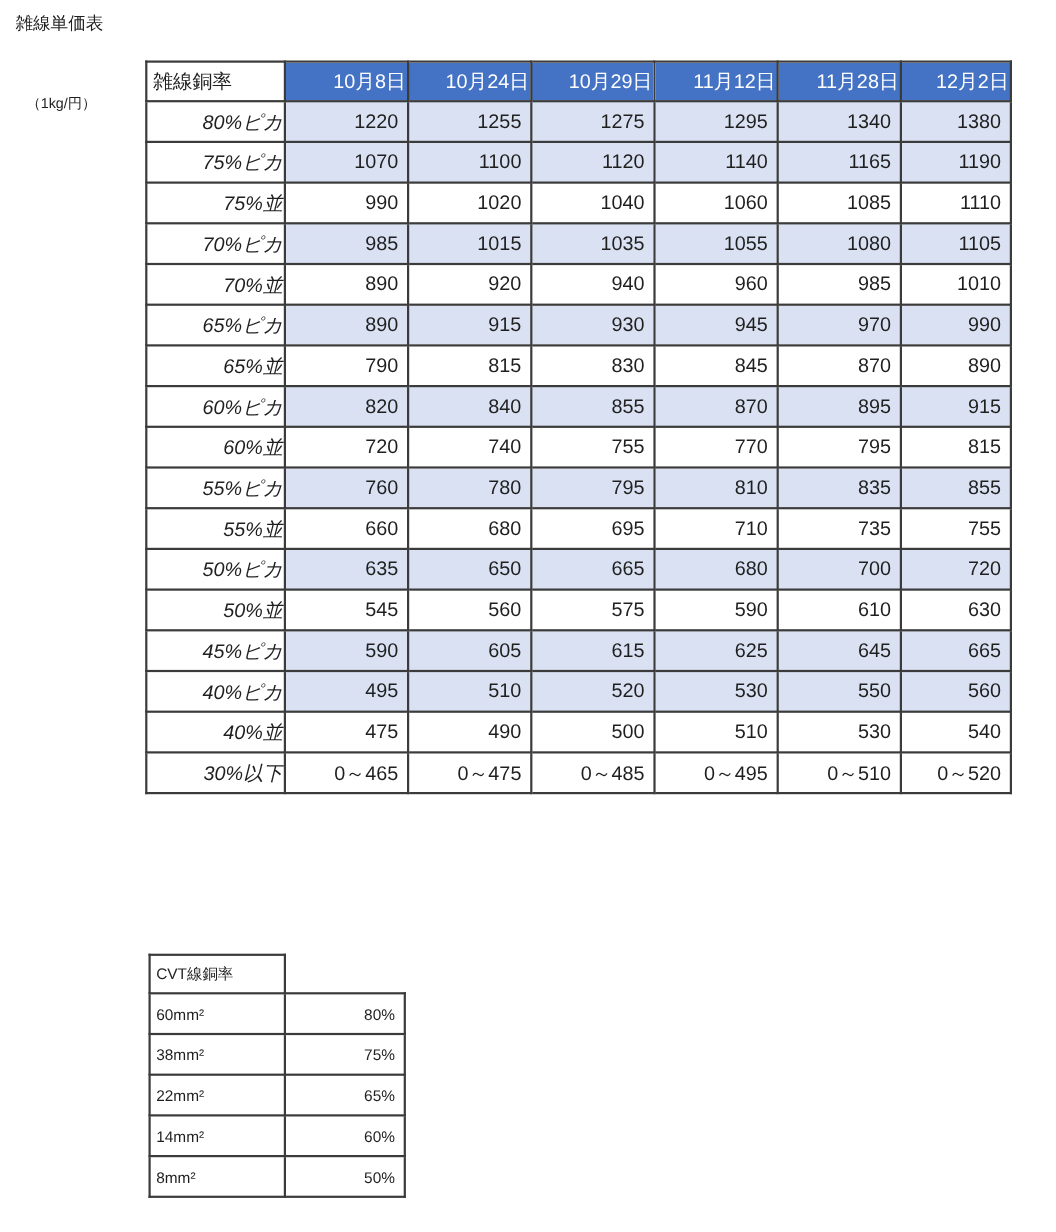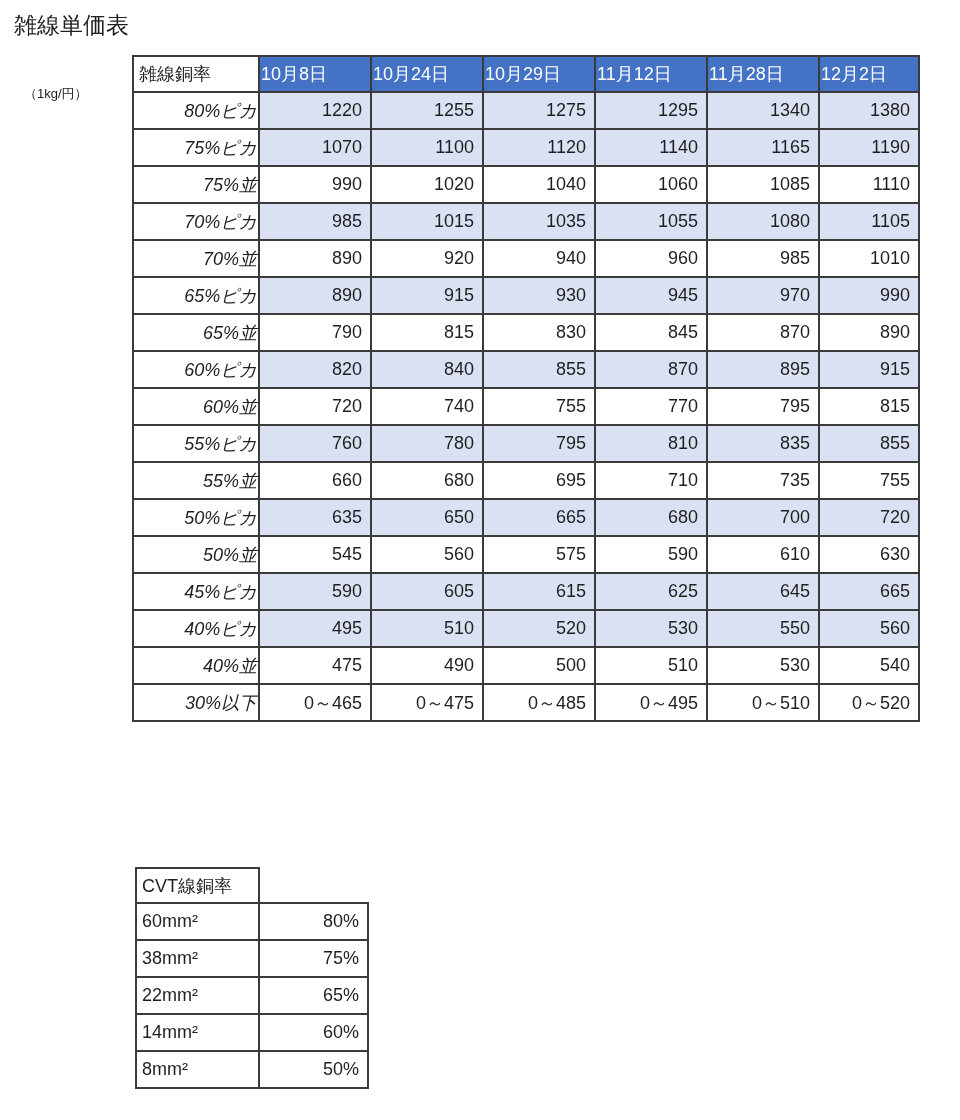--- a/index.html
+++ b/index.html
@@ -13,21 +13,21 @@
   .page{
     position:relative;
     width:960px;height:1120px;
     background:#fff;
     font-family:"Liberation Sans","DejaVu Sans",sans-serif;
     color:var(--text);
     overflow:hidden;
   }
   .title{
     position:absolute;left:14px;top:12px;
-    font-size:23px;line-height:1.2;text-align:right;
+    font-size:16px;line-height:1.2;text-align:right;
   }
   .unit{
     position:absolute;left:24px;top:56px;
     font-size:13px;line-height:1.2;margin-top:30px;
   }
   table{border-collapse:collapse;table-layout:fixed;}
   .price-table{
     position:absolute;left:132px;top:55px;
   }
   .price-table th,.price-table td{
@@ -36,31 +36,31 @@
     overflow:hidden;white-space:nowrap;
     font-weight:normal;
   }
   .price-table thead th{height:32px;}
   .price-table tbody td{height:33px;}
   .corner{
     background:#fff;text-align:left;padding-left:5px;
   }
   .date-th{
     background:var(--header-bg);color:var(--header-text);
-    font-weight:bold;text-align:left;font-size:18px;
+    font-weight:bold;text-align:right;font-size:18px;
   }
   .rowlabel{background:#fff;text-align:right;padding-left:4px;font-style:italic;}
   .num{background:#fff;text-align:right;padding-right:8px;}
   tr.band .num{background:var(--band-bg);margin-left:24px;}
   .cvt-table{
     position:absolute;left:135px;top:867px;
   }
   .cvt-table th,.cvt-table td{
     border:2px solid var(--border);
-    font-size:18px;font-weight:normal;
+    font-size:14px;font-weight:normal;
     overflow:hidden;white-space:nowrap;
   }
   .cvt-table thead th{height:31px;text-align:left;padding-left:5px;background:#fff;}
   .cvt-table thead td.ghost{border:none;background:transparent;}
   .cvt-table tbody td{height:33px;background:#fff;}
   .cvt-label{text-align:left;padding-left:5px;border-radius:10px;}
   .cvt-val{text-align:right;padding-right:8px;}
 </style>
 </head>
 <body>

